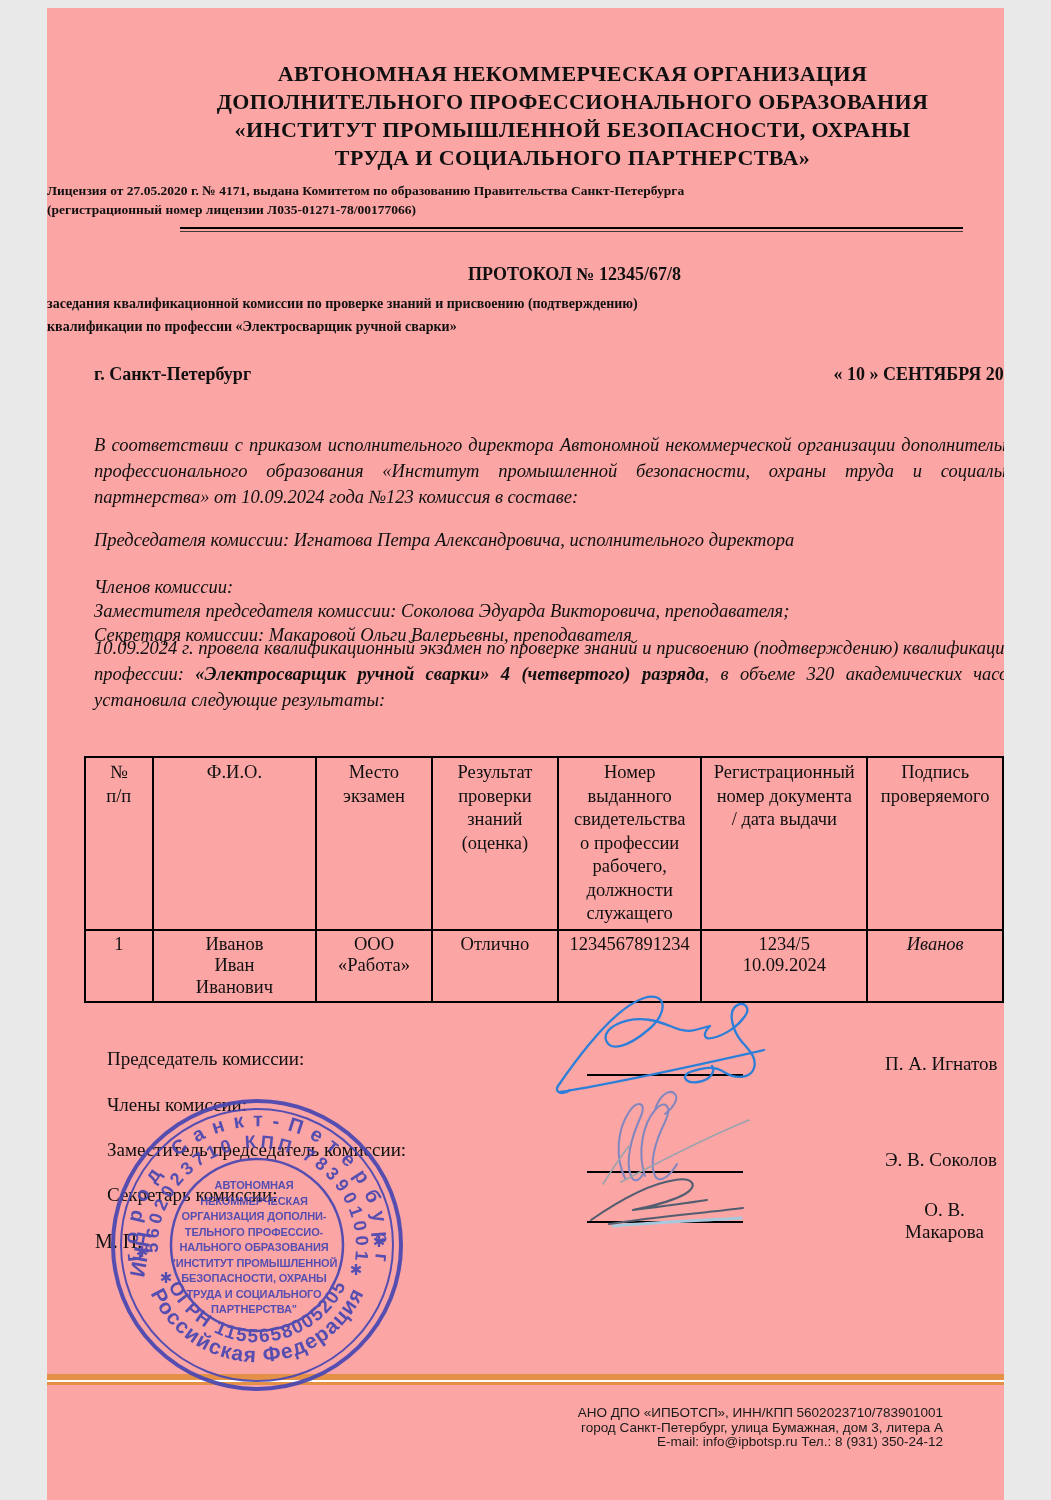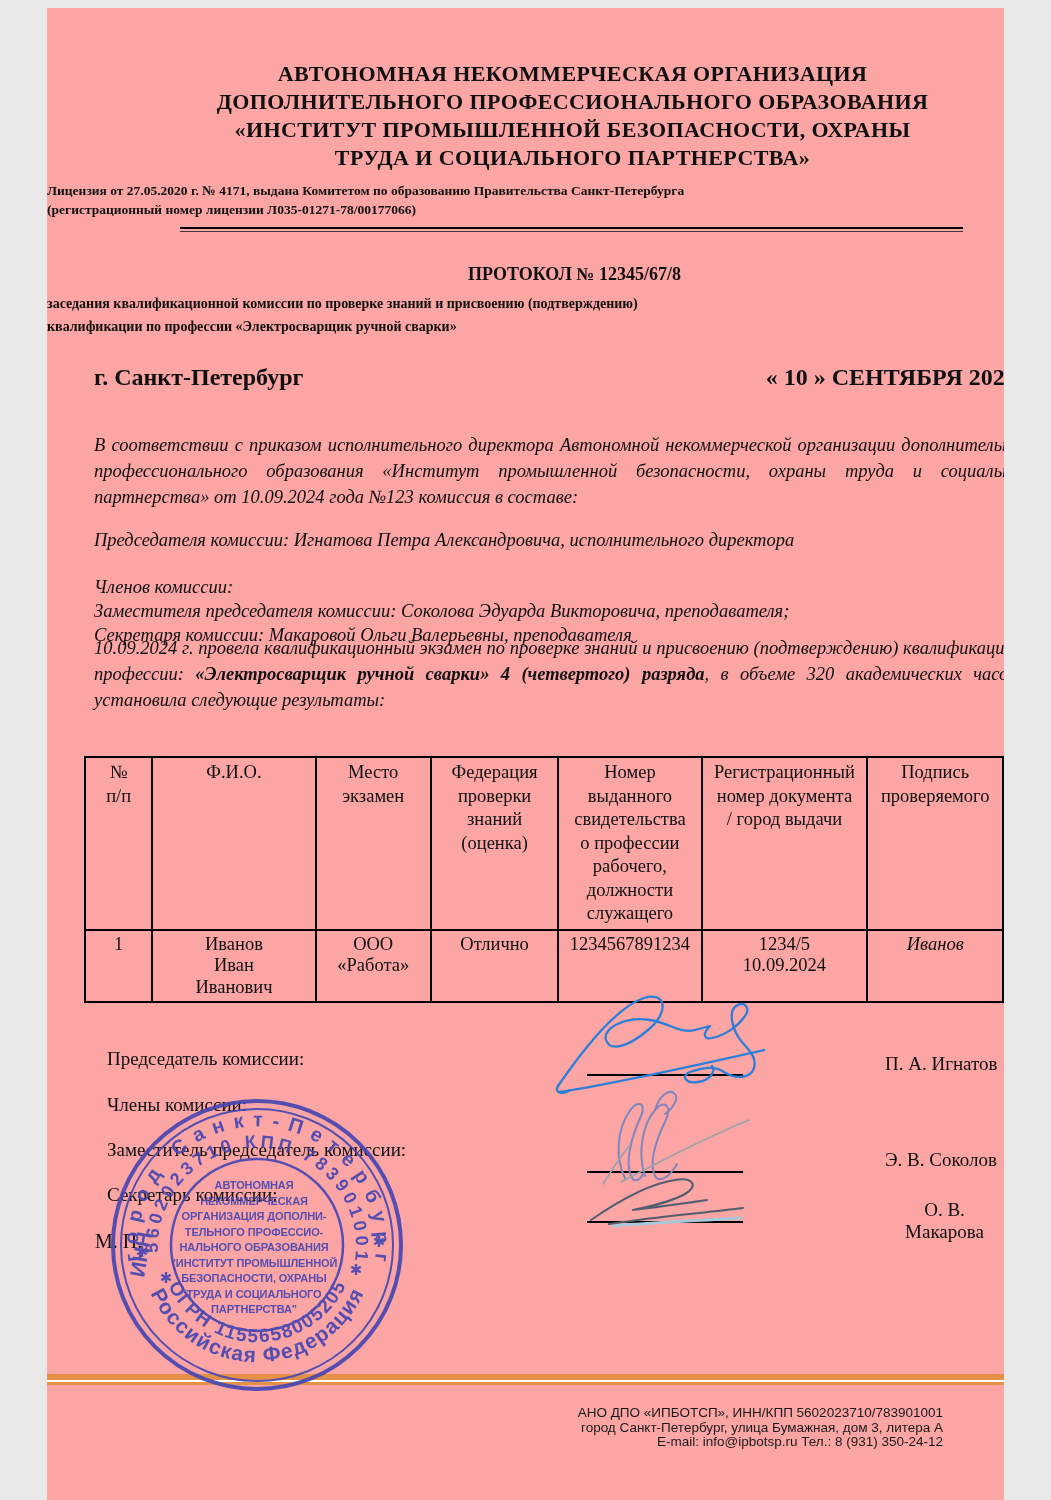--- a/index.html
+++ b/index.html
@@ -14,21 +14,21 @@
   .license  { position:absolute; top:173px; left:0; width:1051px; text-align:left;
     font-weight:bold; font-size:13.5px; line-height:19px; }
   .header-rule { position:absolute; top:219px; left:133px; width:783px; height:2px;
     border-top:2.5px solid #000; border-bottom:1px solid #3a3a3a; }
   
   .protocol-title { position:absolute; top:256px; left:2px; width:1051px; text-align:center;
     font-weight:bold; font-size:18px; }
   .protocol-subtitle { position:absolute; top:284px; left:0; width:1051px; text-align:left;
     font-weight:bold; font-size:14px; line-height:23px; }
   .city-row { position:absolute; top:356px; left:47px; width:943px;
-    display:flex; justify-content:space-between; font-weight:bold; font-size:24px; }
+    display:flex; justify-content:space-between; font-weight:bold; font-size:18px; }
   
   .para { position:absolute; left:47px; width:943px; margin:0;
     font-size:18.5px; line-height:26px;font-style:italic; }
   .justify { text-align:justify; }
   .p1 { top:424px; } .line-chair { top:519px; } .line-members { top:566px; }
   .line-deputy { top:590px; } .line-secr { top:614px; } .p2 { top:627px; }
   
   .results-table { position:absolute; top:748px; left:37px; border-collapse:collapse;
     table-layout:fixed; font-size:18.5px; }
   .results-table th, .results-table td { border:2px solid #000; padding:3px 4px;
@@ -103,34 +103,34 @@
         <col style="width:168px">
         <col style="width:138px">
     </colgroup>
     <thead>
       <tr>
         <th class="pre">№
 п/п</th>
         <th class="pre">Ф.И.О.</th>
         <th class="pre">Место
 экзамен</th>
-        <th class="pre">Федерация
+        <th class="pre">Результат
 проверки
 знаний
 (оценка)</th>
         <th class="pre">Номер
 выданного
 свидетельства
 о профессии
 рабочего,
 должности
 служащего</th>
         <th class="pre">Регистрационный
 номер документа
-/ город выдачи</th>
+/ дата выдачи</th>
         <th class="pre">Подпись
 проверяемого</th>
       </tr>
     </thead>
     <tbody>
       <tr>
         <td>1</td>
         <td class="pre cell-left">Иванов
 Иван
 Иванович</td>

